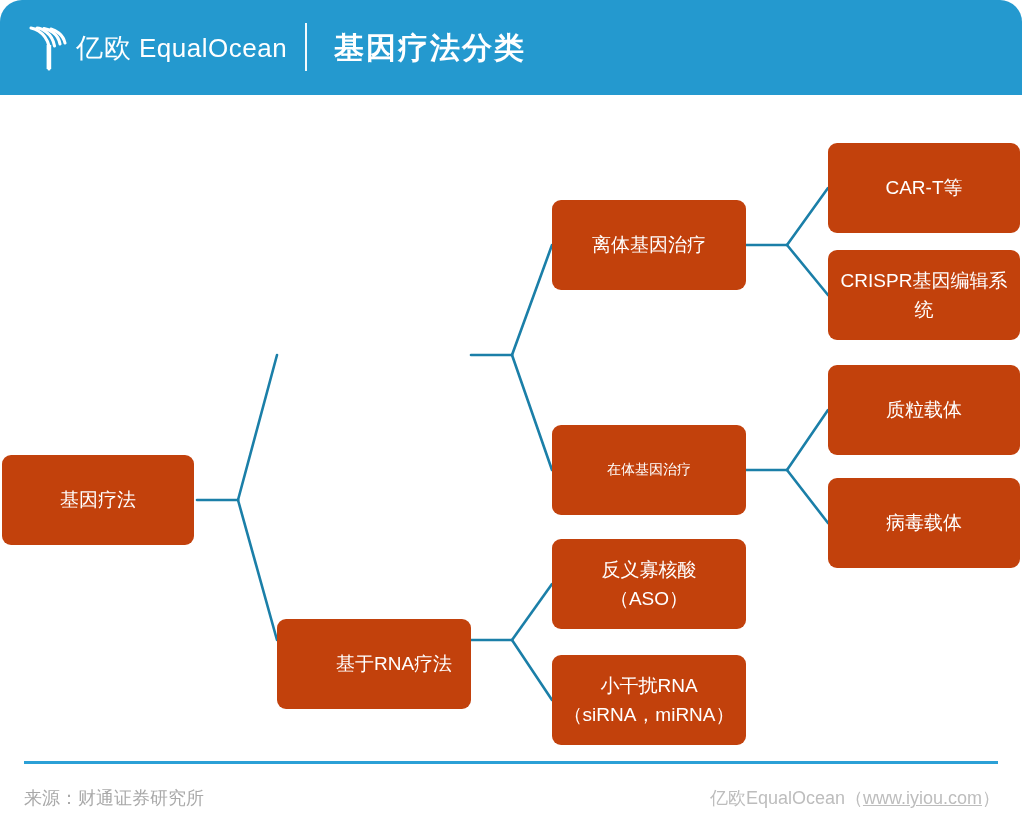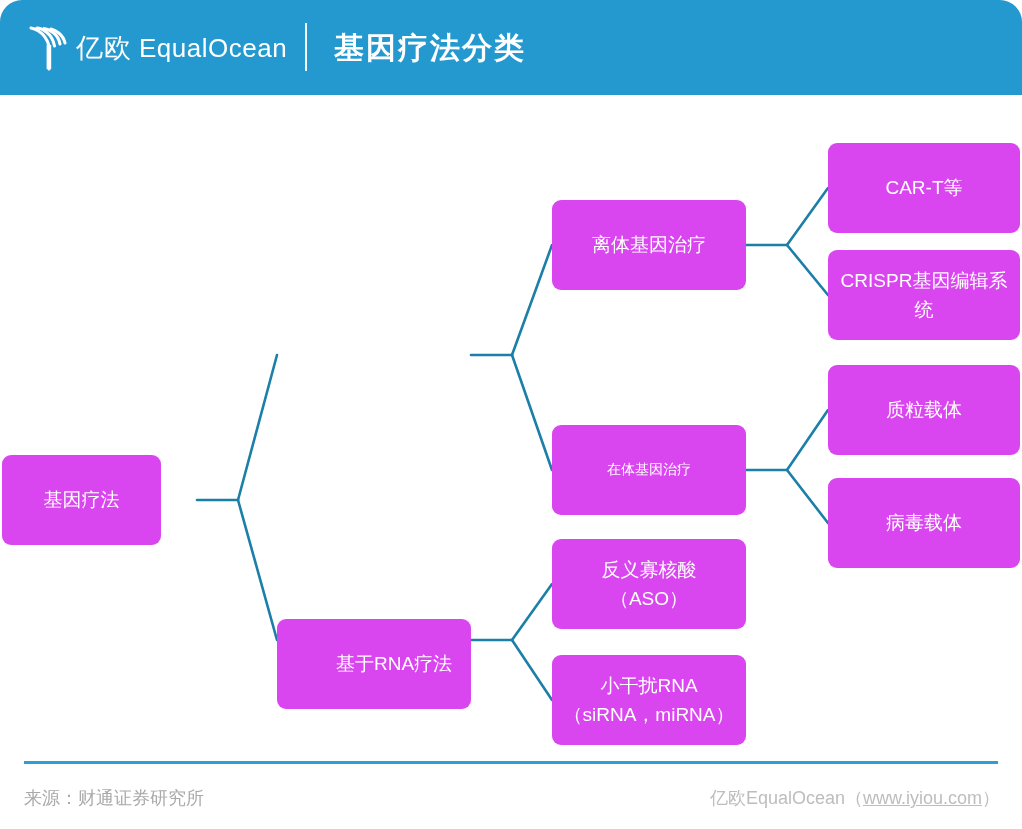--- a/index.html
+++ b/index.html
@@ -91,41 +91,41 @@
   }
   #connectors {
     position: absolute;
     left: 0;
     top: 0;
     width: 1022px;
     height: 666px;
   }
   .node {
     position: absolute;
-    background: #d946ef;
+    background: #c2410c;
     border-radius: 9px;
     color: #ffffff;
     display: flex;
     flex-direction: column;
     align-items: center;
     justify-content: center;
     text-align: center;
     box-sizing: border-box;
     line-height: 1.55;
   }
   .node .line1,
   .node .line2 {
     display: block;
     width: 100%;
     white-space: nowrap;
   }
   .node.wrap .line1 {
     white-space: normal;
   }
-  .n-root      { left: 2px;   top: 360px; width: 159px; height: 90px;  font-size: 19px; }
+  .n-root      { left: 2px;   top: 360px; width: 192px; height: 90px;  font-size: 19px; }
   .n-dna       { left: 277px; top: 215px; width: 194px; height: 90px;  font-size: 19px; }
   .n-rna       { left: 277px; top: 524px; width: 194px; height: 90px;  font-size: 19px; padding-left: 40px; }
   .n-ex-vivo   { left: 552px; top: 105px; width: 194px; height: 90px;  font-size: 19px; }
   .n-in-vivo   { left: 552px; top: 330px; width: 194px; height: 90px;  font-size: 14px; }
   .n-aso       { left: 552px; top: 444px; width: 194px; height: 90px;  font-size: 19px; }
   .n-sirna     { left: 552px; top: 560px; width: 194px; height: 90px;  font-size: 19px; }
   .n-cart      { left: 828px; top: 48px;  width: 192px; height: 90px;  font-size: 19px; }
   .n-crispr    { left: 828px; top: 155px; width: 192px; height: 90px;  font-size: 19px; padding: 0 6px; }
   .n-plasmid   { left: 828px; top: 270px; width: 192px; height: 90px;  font-size: 19px; }
   .n-virus     { left: 828px; top: 383px; width: 192px; height: 90px;  font-size: 19px; }

